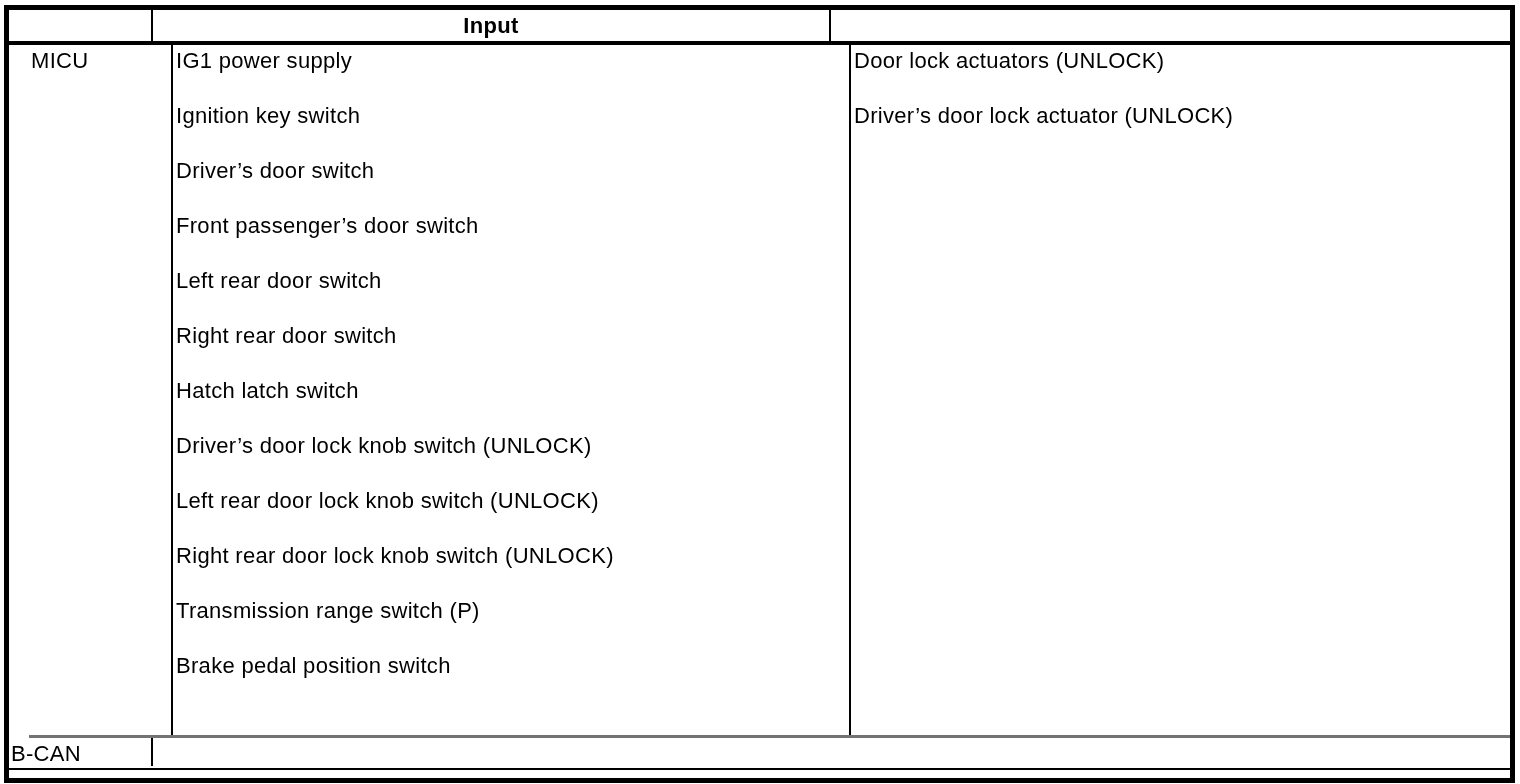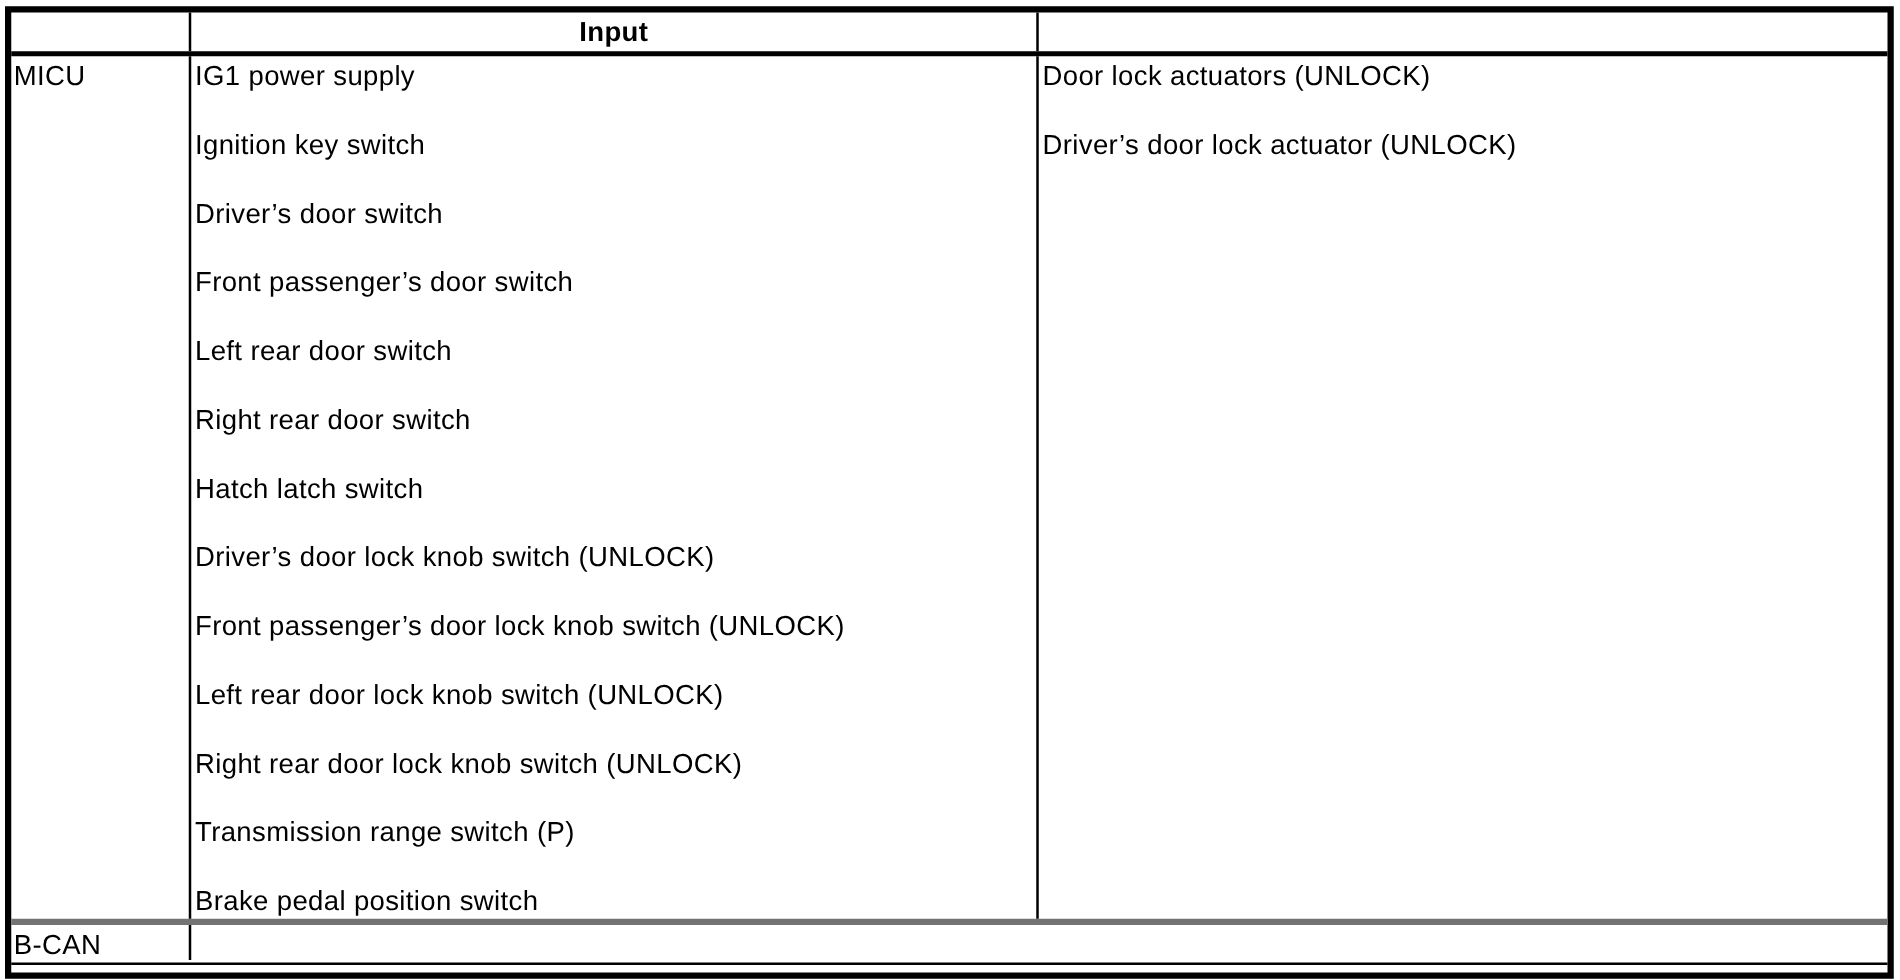--- a/index.html
+++ b/index.html
@@ -31,21 +31,22 @@
     display: flex;
     flex-direction: row;
     box-sizing: content-box;
   }
   .row-header {
     height: 31px;
     border-bottom: 4px solid #000000;
   }
   .row-micu {
     height: 690px;
-    border-bottom: 5px solid #737373;
+    border-bottom: 3px solid #737373;
+    margin-left: 20px;
   }
   .row-bcan {
     height: 30px;
     border-bottom: 2px solid #000000;
     flex-direction: column;
   }
   .row-sliver {
     flex: 1;
   }
   .c1 {
@@ -112,21 +113,20 @@
       <div class="c1 label-cell">MICU</div>
       <div class="c2 list-cell">
         <div class="item">IG1 power supply</div>
         <div class="item">Ignition key switch</div>
         <div class="item">Driver’s door switch</div>
         <div class="item">Front passenger’s door switch</div>
         <div class="item">Left rear door switch</div>
         <div class="item">Right rear door switch</div>
         <div class="item">Hatch latch switch</div>
         <div class="item">Driver’s door lock knob switch (UNLOCK)</div>
-        <div class="item">Front passenger’s door lock knob switch (UNLOCK)</div>
         <div class="item">Left rear door lock knob switch (UNLOCK)</div>
         <div class="item">Right rear door lock knob switch (UNLOCK)</div>
         <div class="item">Transmission range switch (P)</div>
         <div class="item">Brake pedal position switch</div>
       </div>
       <div class="c3 list-cell">
         <div class="item">Door lock actuators (UNLOCK)</div>
         <div class="item">Driver’s door lock actuator (UNLOCK)</div>
       </div>
     </div>

